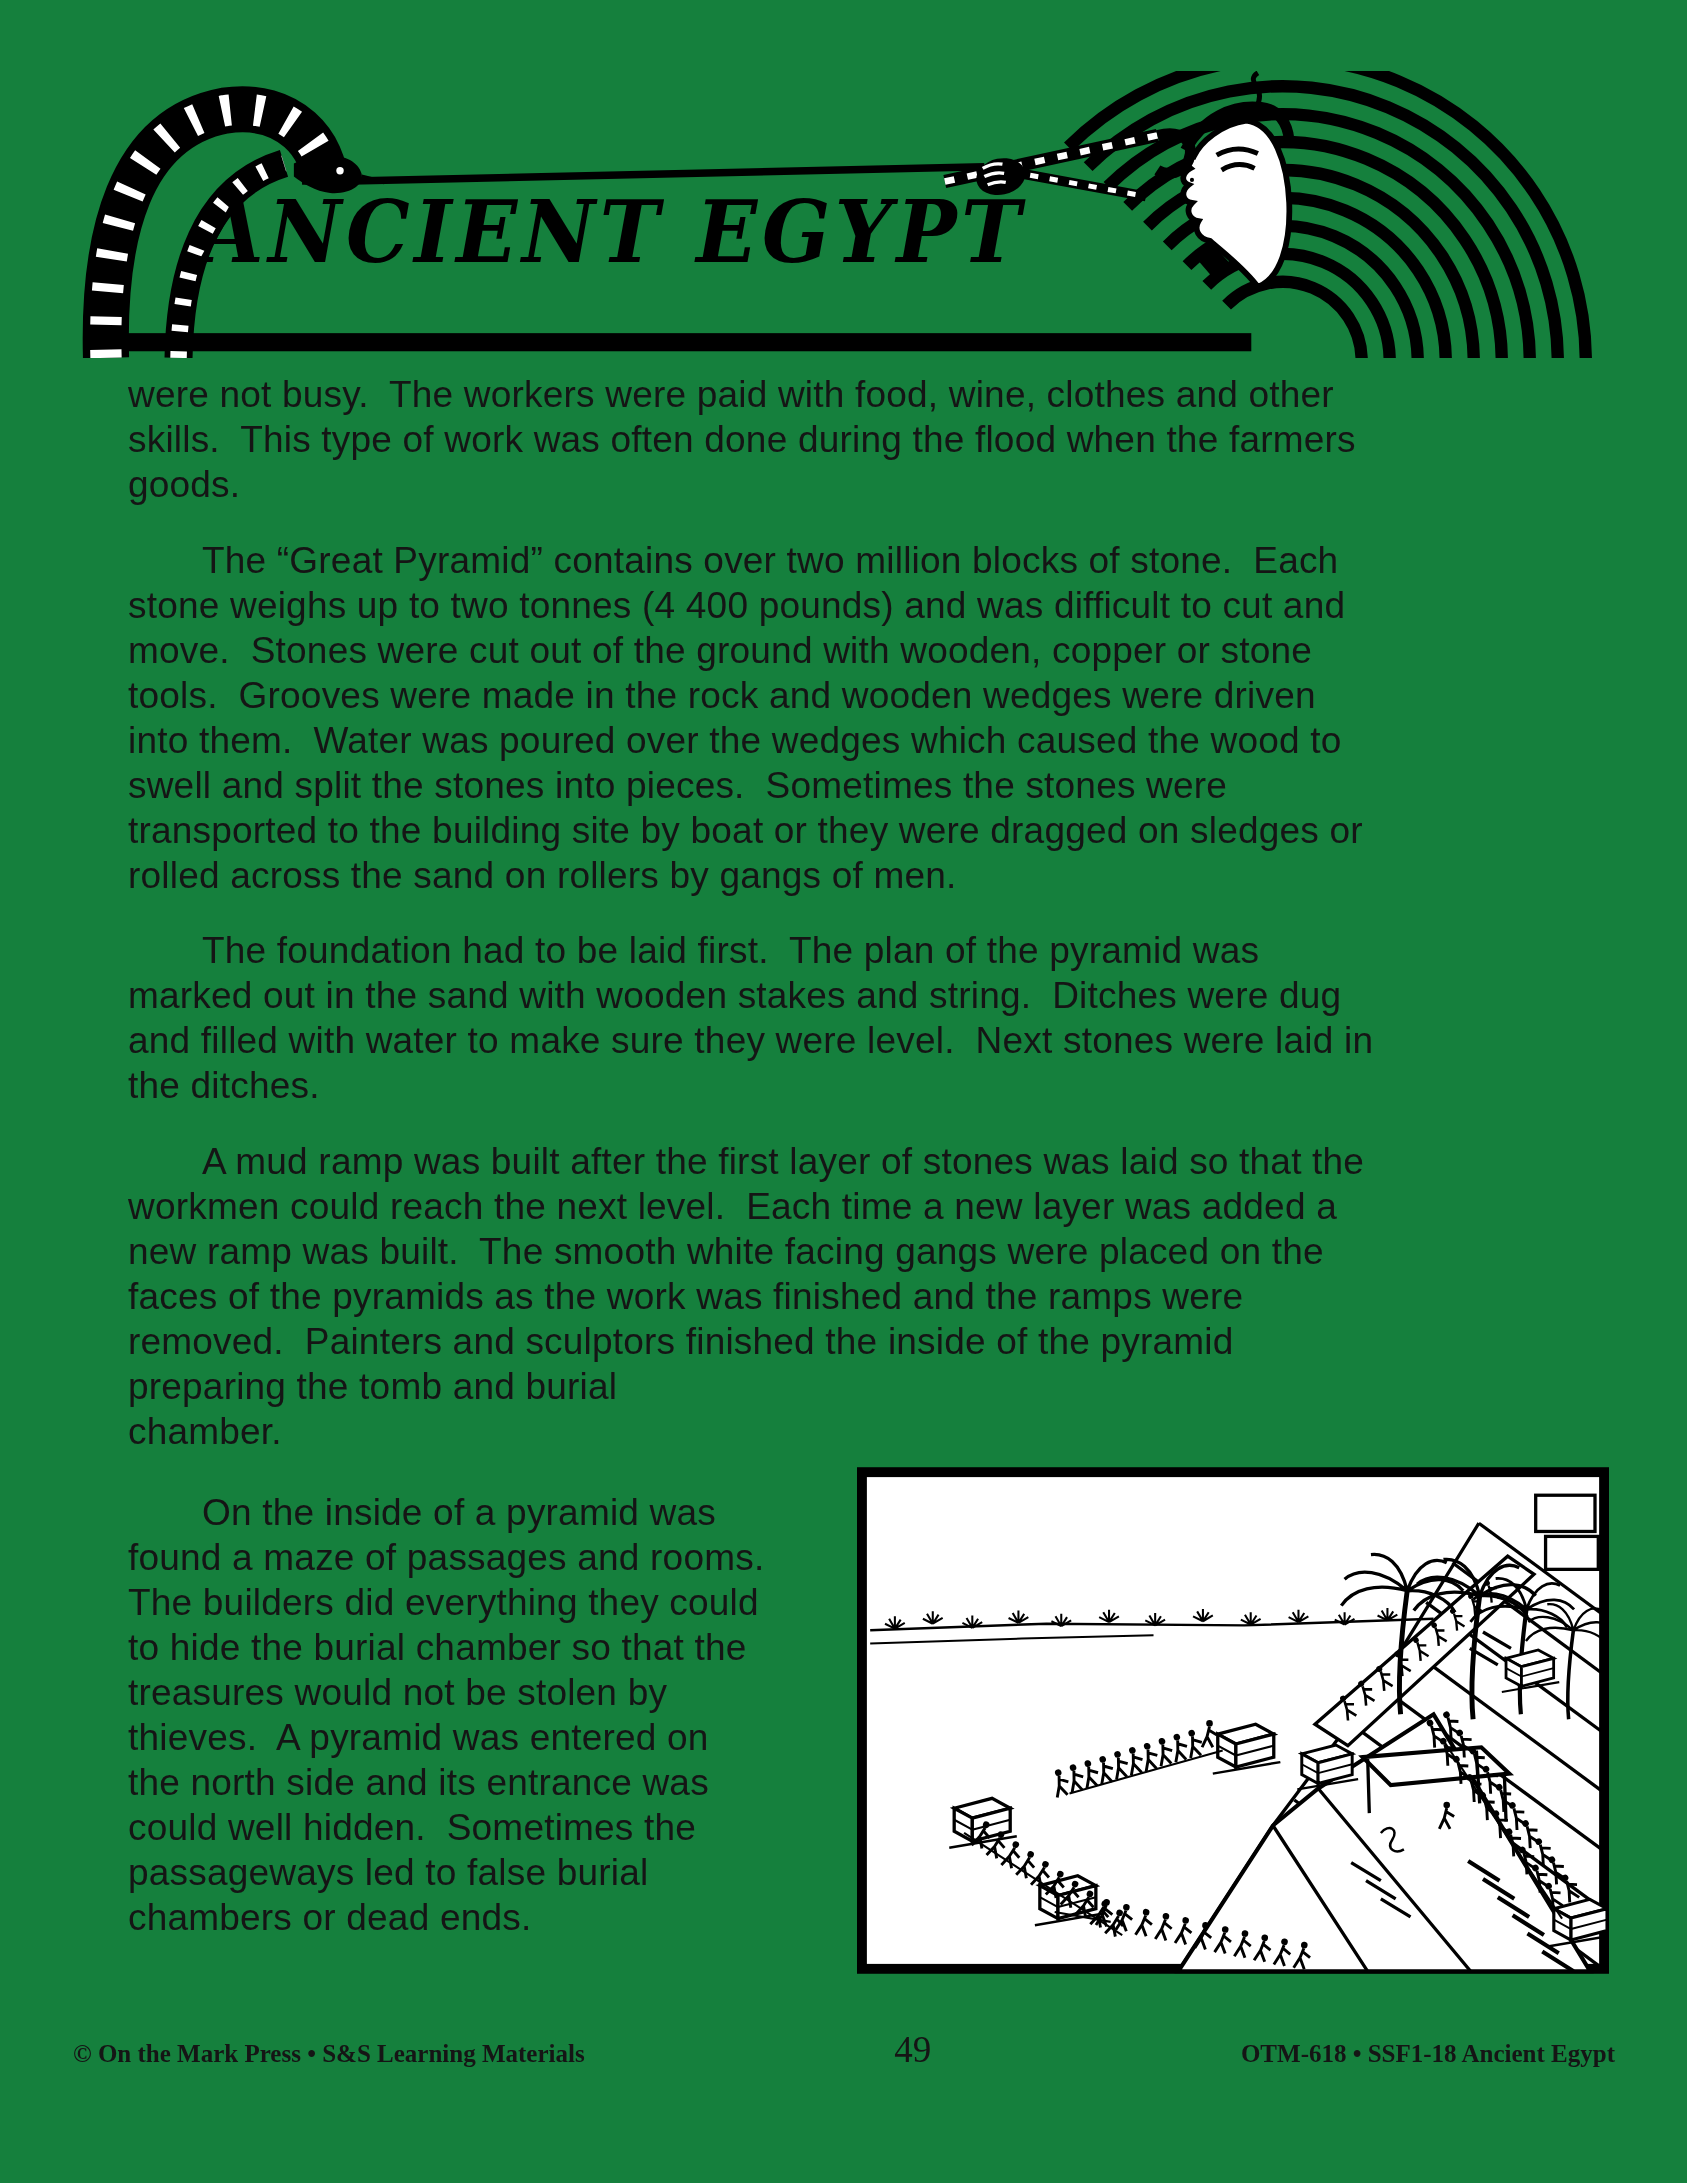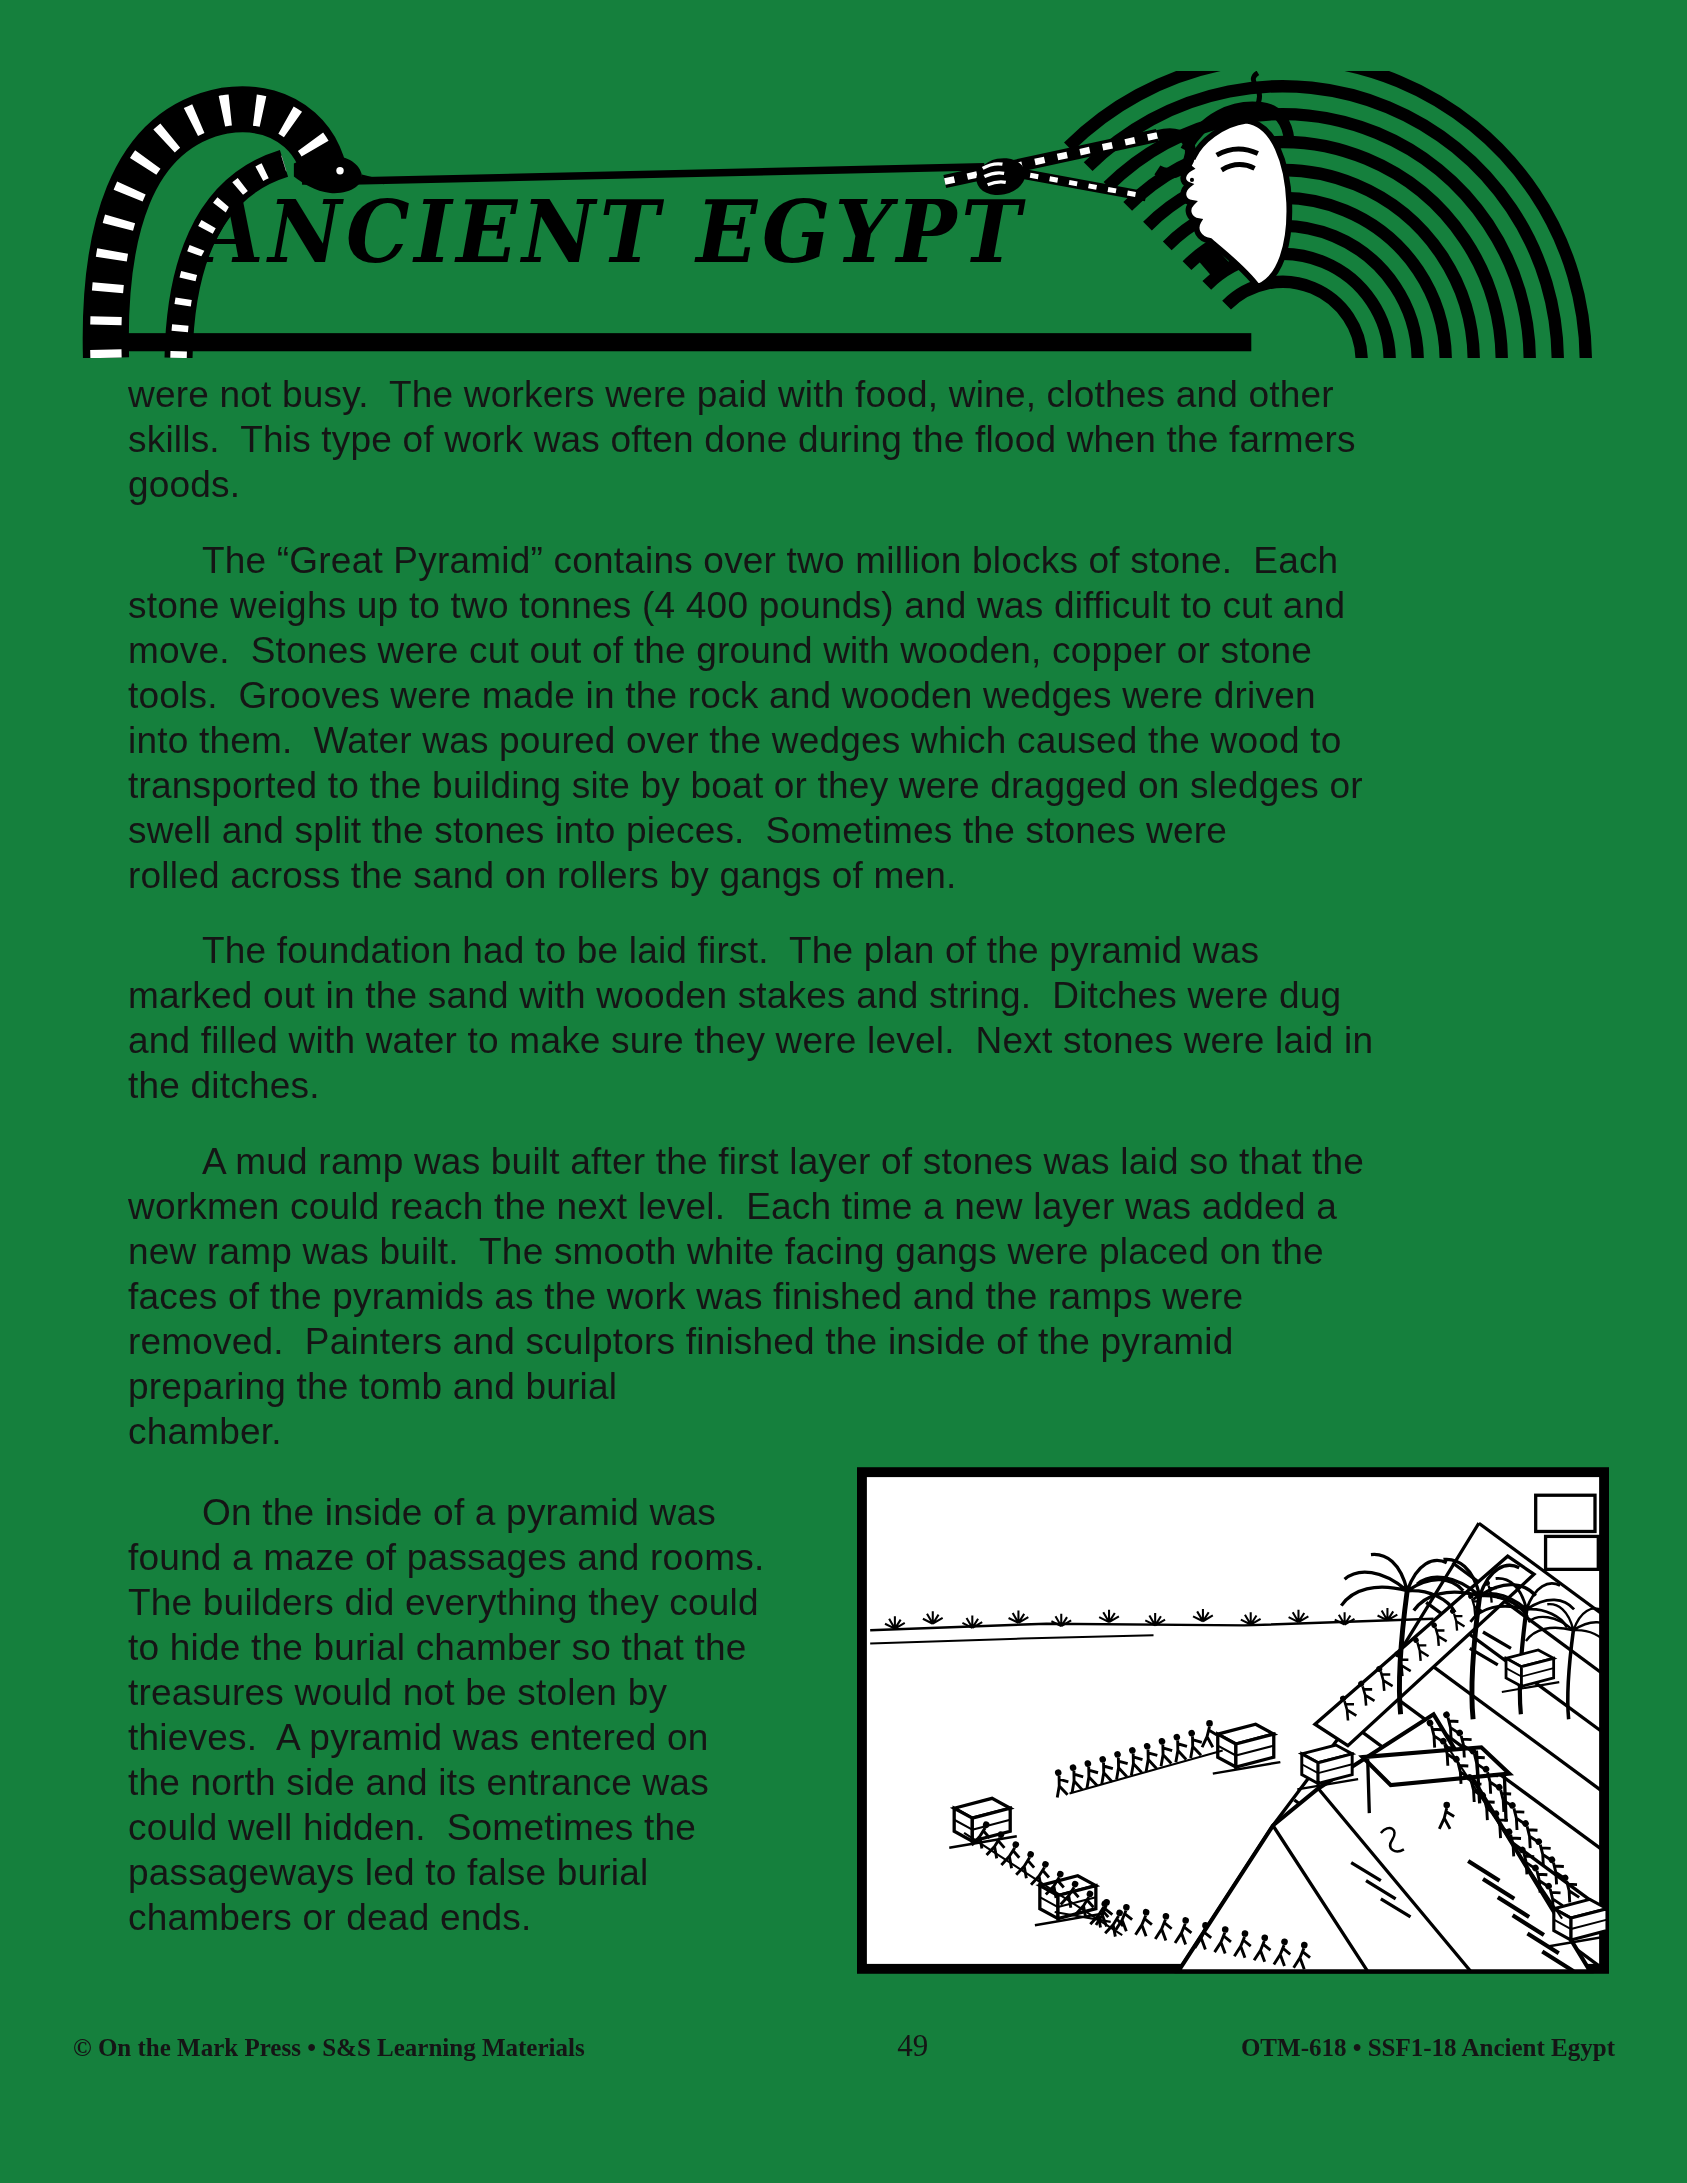--- a/index.html
+++ b/index.html
@@ -34,21 +34,21 @@
   .line.indent{padding-left:74px;}
   
   .figure-svg{position:absolute;left:857px;top:1467px;width:752px;height:507px;}
   
   .footer{
     position:absolute;left:73px;top:2028px;width:1542px;
     display:flex;justify-content:space-between;align-items:baseline;
     font-family:"Liberation Serif",serif;
   }
   .footer .credit,.footer .code{font-size:25px;font-weight:bold;}
-  .footer .pageno{font-size:31px;}
+  .footer .pageno{font-size:37px;}
 </style>
 </head>
 <body>
 
 <div class="page">
 
   <svg class="banner-svg" viewBox="0 0 1863 348">
 
     <g>
       <path d="M305,134 L1100,116" stroke="#000" stroke-width="9" fill="none"></path>
@@ -104,22 +104,22 @@
         <div class="line">were not busy.  The workers were paid with food, wine, clothes and other</div>
         <div class="line">skills.  This type of work was often done during the flood when the farmers</div>
         <div class="line">goods.</div>
       </div>
       <div class="para">
         <div class="line indent">The “Great Pyramid” contains over two million blocks of stone.  Each</div>
         <div class="line">stone weighs up to two tonnes (4 400 pounds) and was difficult to cut and</div>
         <div class="line">move.  Stones were cut out of the ground with wooden, copper or stone</div>
         <div class="line">tools.  Grooves were made in the rock and wooden wedges were driven</div>
         <div class="line">into them.  Water was poured over the wedges which caused the wood to</div>
+        <div class="line">swell and split the stones into pieces.  Sometimes the stones were</div>
         <div class="line">transported to the building site by boat or they were dragged on sledges or</div>
-        <div class="line">swell and split the stones into pieces.  Sometimes the stones were</div>
         <div class="line">rolled across the sand on rollers by gangs of men.</div>
       </div>
       <div class="para">
         <div class="line indent">The foundation had to be laid first.  The plan of the pyramid was</div>
         <div class="line">marked out in the sand with wooden stakes and string.  Ditches were dug</div>
         <div class="line">and filled with water to make sure they were level.  Next stones were laid in</div>
         <div class="line">the ditches.</div>
       </div>
       <div class="para">
         <div class="line indent">A mud ramp was built after the first layer of stones was laid so that the</div>

